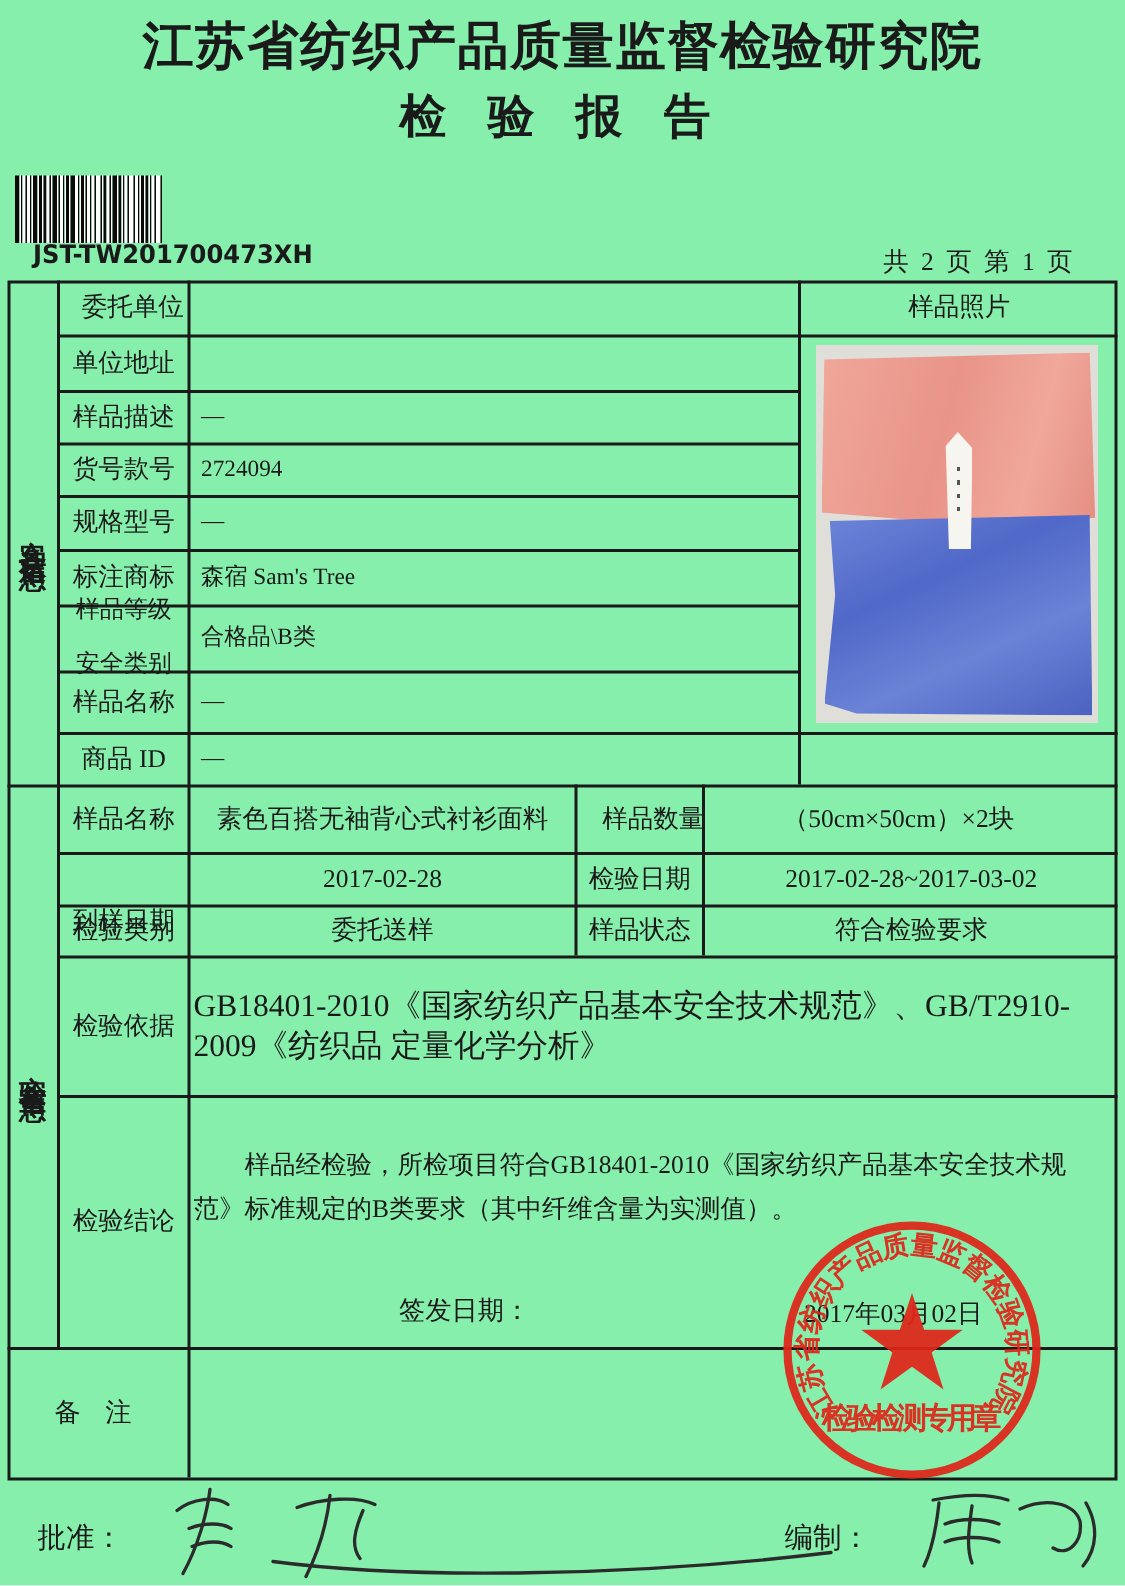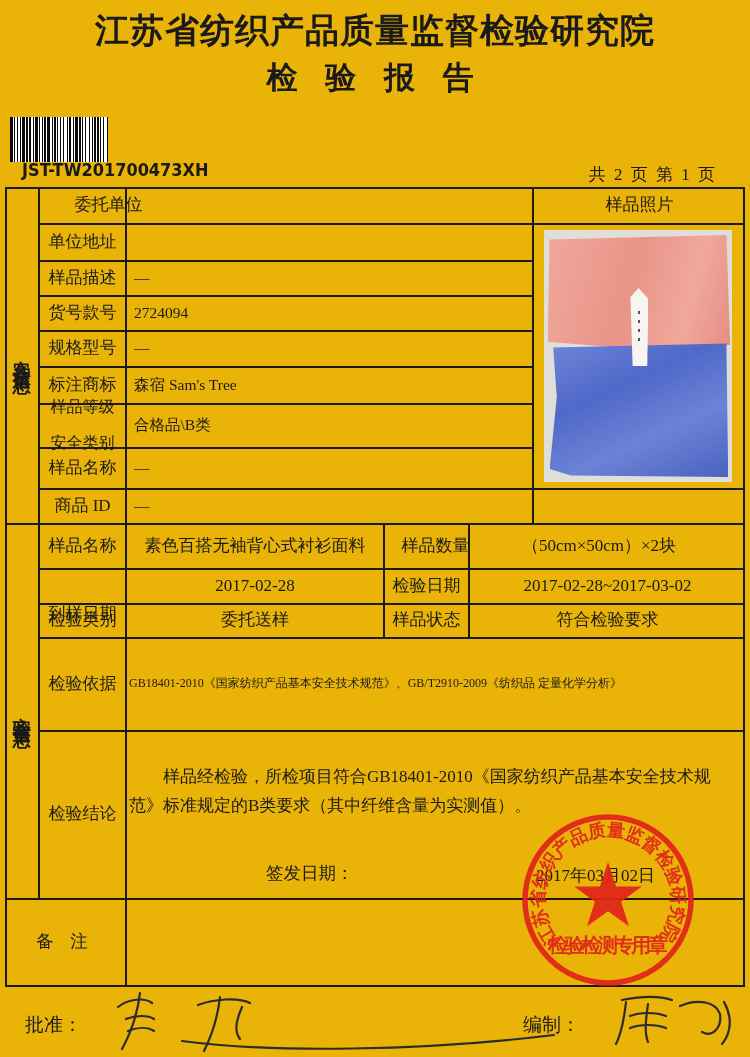--- a/index.html
+++ b/index.html
@@ -1,16 +1,16 @@
 <!DOCTYPE html>
 <html><head>
 <meta charset="utf-8">
 <style>
   html,body{margin:0;padding:0;background:#fff;}
-  #page{position:relative;width:750px;height:1057px;background:#eab308;overflow:hidden;
+  #page{position:relative;width:750px;height:1057px;background:#86efac;overflow:hidden;
         font-family:"Liberation Serif","DejaVu Serif",serif;color:#1a1a1a;}
   .abs{position:absolute;}
   .ln{position:absolute;background:#1a1a1a;}
   .cell{position:absolute;display:flex;align-items:center;justify-content:center;
         font-size:17px;line-height:1.25;text-align:center;}
   .cell.left{justify-content:flex-start;text-align:left;padding-left:7px;box-sizing:border-box;}
   .val{font-size:15.5px;}
   .vertical{writing-mode:vertical-rl;text-orientation:upright;font-weight:bold;
             letter-spacing:3px;font-size:18px;}
   #title{left:0;top:8px;width:750px;text-align:center;font-size:34px;font-weight:600;letter-spacing:1px;}
@@ -129,21 +129,21 @@
     <div class="ln" style="left:5px;top:523px;width:740px;height:2px;"></div>
     <div class="ln" style="left:38px;top:568px;width:707px;height:2px;"></div>
     <div class="ln" style="left:38px;top:603px;width:707px;height:2px;"></div>
     <div class="ln" style="left:38px;top:637px;width:707px;height:2px;"></div>
     <div class="ln" style="left:38px;top:730px;width:707px;height:2px;"></div>
     <div class="ln" style="left:5px;top:898px;width:740px;height:2px;"></div>
   </div>
 
   <div class="cell vertical" style="left:5px;top:187px;width:33px;height:336px;">客户认定信息</div>
 
-  <div class="cell" style="left:40px;top:187px;width:97px;height:36px;padding-left:20px;">委托单位</div>
+  <div class="cell" style="left:40px;top:187px;width:97px;height:36px;">委托单位</div>
   <div class="cell" style="left:40px;top:223px;width:85px;height:37px;">单位地址</div>
   <div class="cell" style="left:40px;top:260px;width:85px;height:35px;">样品描述</div>
   <div class="cell" style="left:40px;top:295px;width:85px;height:35px;">货号款号</div>
   <div class="cell" style="left:40px;top:330px;width:85px;height:36px;">规格型号</div>
   <div class="cell" style="left:40px;top:366px;width:85px;height:37px;">标注商标</div>
   <div class="cell" style="left:40px;top:403px;width:85px;height:44px;font-size:16px;flex-direction:column;gap:16px;">
     <span>样品等级</span>
     <span>安全类别</span>
   </div>
   <div class="cell" style="left:40px;top:447px;width:85px;height:41px;">样品名称</div>
@@ -179,21 +179,21 @@
   <div class="cell" style="left:127px;top:568px;width:256px;height:35px;">2017-02-28</div>
   <div class="cell" style="left:385px;top:568px;width:83px;height:35px;">检验日期</div>
   <div class="cell" style="left:470px;top:568px;width:275px;height:35px;">2017-02-28~2017-03-02</div>
 
   <div class="cell" style="left:40px;top:603px;width:85px;height:34px;">检验类别</div>
   <div class="cell" style="left:127px;top:603px;width:256px;height:34px;border-radius:14px;">委托送样</div>
   <div class="cell" style="left:385px;top:603px;width:83px;height:34px;">样品状态</div>
   <div class="cell" style="left:470px;top:603px;width:275px;height:34px;">符合检验要求</div>
 
   <div class="cell" style="left:40px;top:637px;width:85px;height:93px;">检验依据</div>
-  <div class="cell left" style="left:127px;top:637px;width:614px;height:93px;font-size:12px;line-height:27px;text-align:left;align-items:center;padding-left:2px;">GB18401-2010《国家纺织产品基本安全技术规范》、GB/T2910-2009《纺织品 定量化学分析》</div>
+  <div class="cell left" style="left:127px;top:637px;width:614px;height:93px;font-size:21px;line-height:27px;text-align:left;align-items:center;padding-left:2px;">GB18401-2010《国家纺织产品基本安全技术规范》、GB/T2910-2009《纺织品 定量化学分析》</div>
 
   <div class="cell" style="left:40px;top:730px;width:85px;height:168px;">检验结论</div>
   <div id="conclusion-text" class="abs" style="left:129px;top:763px;width:610px;font-size:17px;line-height:28.5px;">样品经检验，所检项目符合GB18401-2010《国家纺织产品基本安全技术规范》标准规定的B类要求（其中纤维含量为实测值）。</div>
   <div class="abs" style="left:266px;top:861px;font-size:17.5px;">签发日期：</div>
   <div class="abs" style="left:536px;top:864px;font-size:17px;z-index:1;">2017年03月02日</div>
 
   <div class="cell" style="left:5px;top:898px;width:120px;height:87px;font-size:17.5px;letter-spacing:6px;">备 注</div>
   <div class="cell left" style="left:127px;top:898px;width:614px;height:87px;"></div>
 
   <svg id="stamp" class="abs" style="left:520px;top:812px;" width="176" height="176" viewBox="0 0 176 176">

